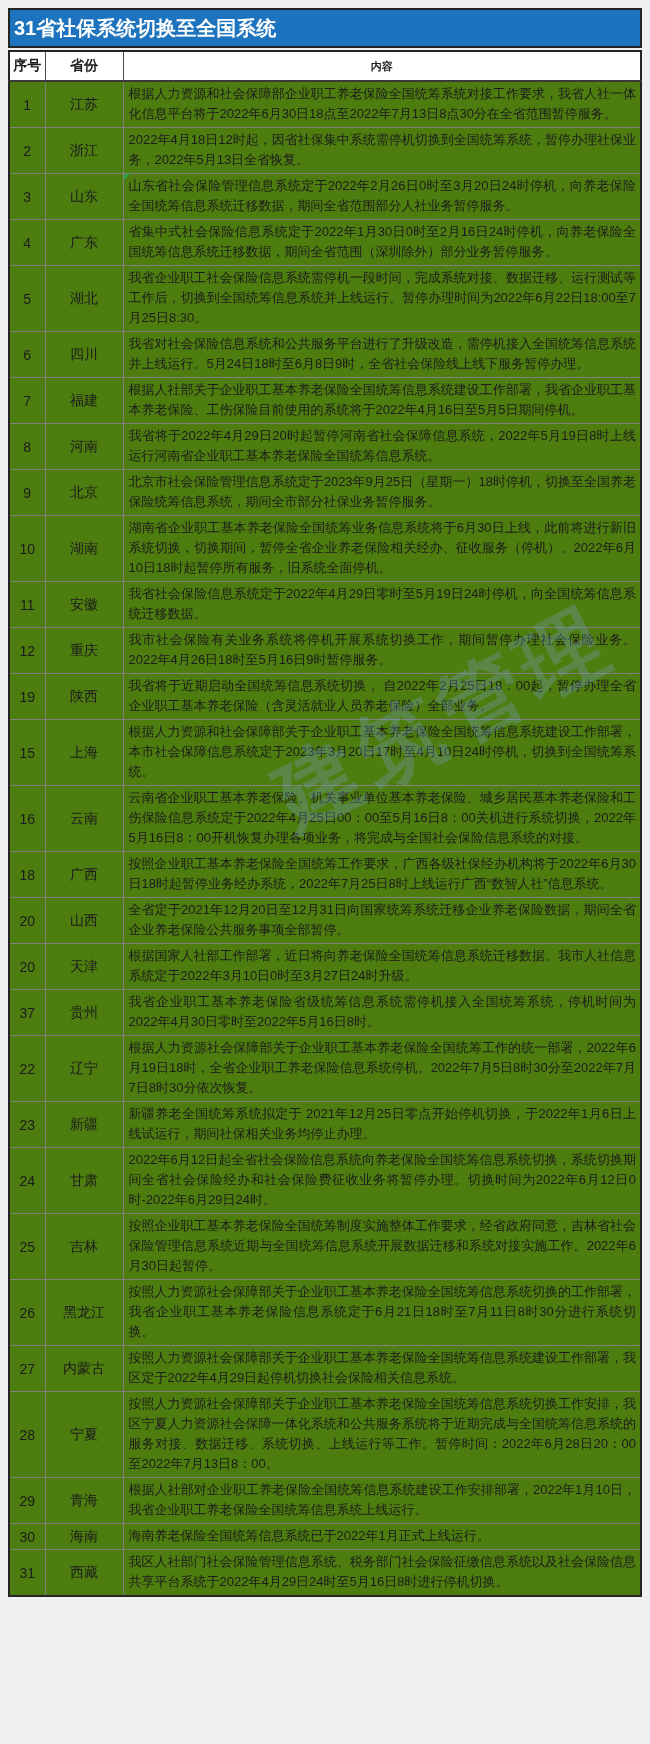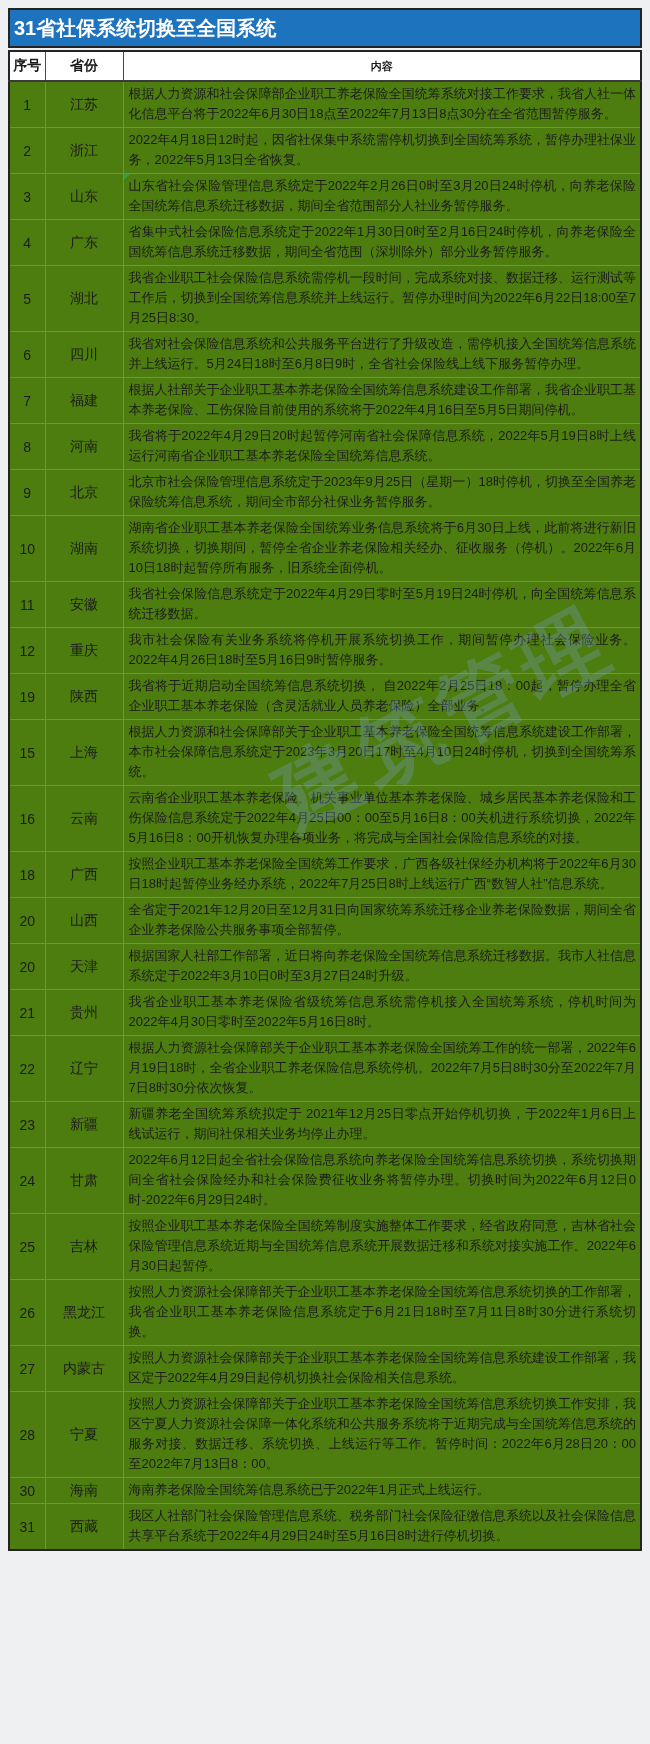--- a/index.html
+++ b/index.html
@@ -197,21 +197,21 @@
     <td class="c-content">全省定于2021年12月20日至12月31日向国家统筹系统迁移企业养老保险数据，期间全省企业养老保险公共服务事项全部暂停。</td>
   </tr>
 
   <tr>
     <td class="c-no">20</td>
     <td class="c-prov">天津</td>
     <td class="c-content">根据国家人社部工作部署，近日将向养老保险全国统筹信息系统迁移数据。我市人社信息系统定于2022年3月10日0时至3月27日24时升级。</td>
   </tr>
 
   <tr>
-    <td class="c-no">21</td>
+    <td class="c-no">37</td>
     <td class="c-prov">贵州</td>
     <td class="c-content">我省企业职工基本养老保险省级统筹信息系统需停机接入全国统筹系统，停机时间为2022年4月30日零时至2022年5月16日8时。</td>
   </tr>
 
   <tr>
     <td class="c-no">22</td>
     <td class="c-prov">辽宁</td>
     <td class="c-content">根据人力资源社会保障部关于企业职工基本养老保险全国统筹工作的统一部署，2022年6月19日18时，全省企业职工养老保险信息系统停机。2022年7月5日8时30分至2022年7月7日8时30分依次恢复。</td>
   </tr>
 
@@ -244,20 +244,25 @@
     <td class="c-prov">内蒙古</td>
     <td class="c-content">按照人力资源社会保障部关于企业职工基本养老保险全国统筹信息系统建设工作部署，我区定于2022年4月29日起停机切换社会保险相关信息系统。</td>
   </tr>
 
   <tr>
     <td class="c-no">28</td>
     <td class="c-prov">宁夏</td>
     <td class="c-content">按照人力资源社会保障部关于企业职工基本养老保险全国统筹信息系统切换工作安排，我区宁夏人力资源社会保障一体化系统和公共服务系统将于近期完成与全国统筹信息系统的服务对接、数据迁移、系统切换、上线运行等工作。暂停时间：2022年6月28日20：00至2022年7月13日8：00。</td>
   </tr>
 
+  <tr>
+    <td class="c-no">29</td>
+    <td class="c-prov">青海</td>
+    <td class="c-content">根据人社部对企业职工养老保险全国统筹信息系统建设工作安排部署，2022年1月10日，我省企业职工养老保险全国统筹信息系统上线运行。</td>
+  </tr>
 
   <tr>
     <td class="c-no">30</td>
     <td class="c-prov">海南</td>
     <td class="c-content">海南养老保险全国统筹信息系统已于2022年1月正式上线运行。</td>
   </tr>
 
   <tr>
     <td class="c-no">31</td>
     <td class="c-prov">西藏</td>

